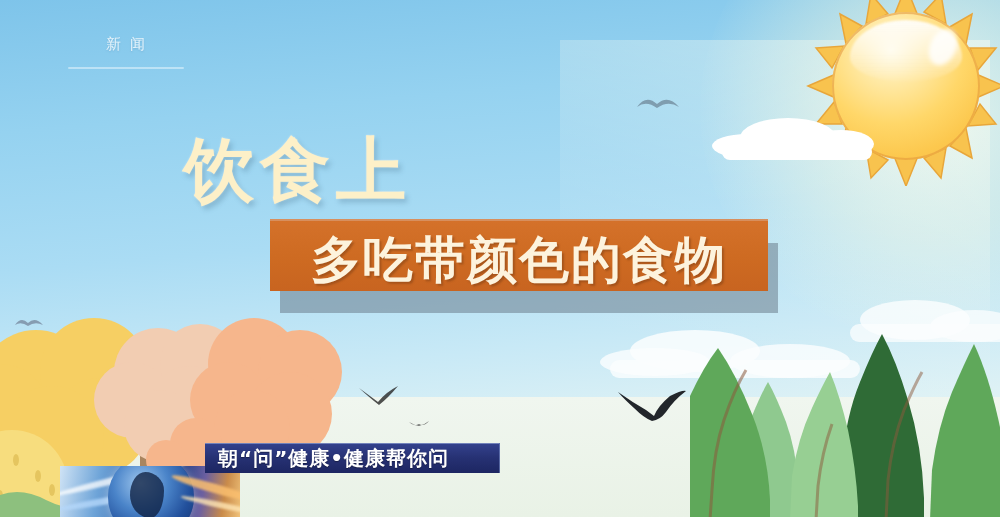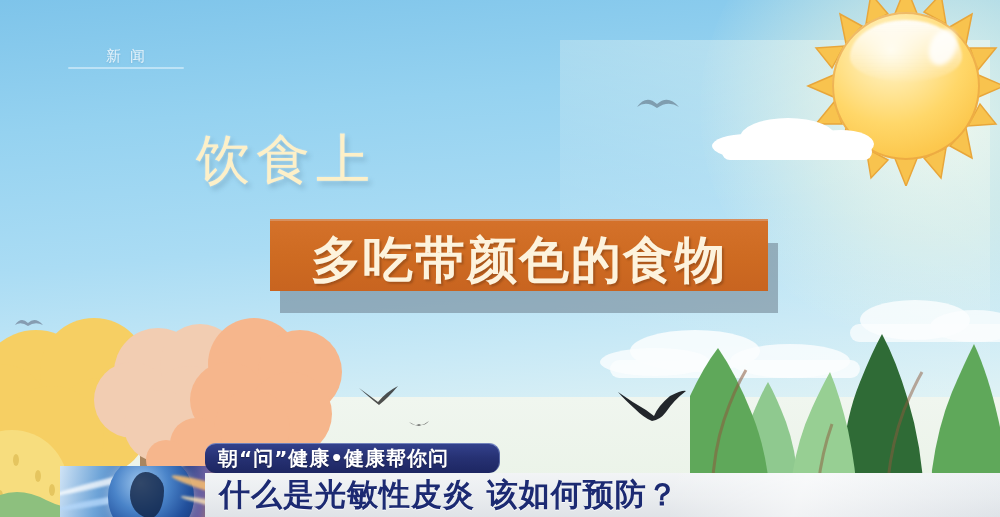--- a/index.html
+++ b/index.html
@@ -82,33 +82,33 @@
   }
   .logo-top {
     font-size: 30px; font-weight: bold; letter-spacing: -1px;
     line-height: 34px;
     text-shadow: 0 1px 2px rgba(90,140,180,0.45);
     white-space: nowrap;
   }
   .logo-slash { font-weight: normal; padding: 0 1px; }
   .logo-sub {
     font-size: 15px; letter-spacing: 9px; line-height: 20px;
-    margin-top: 13px; padding-left: 8px;
+    margin-top: 1px; padding-left: 8px;
     text-shadow: 0 1px 2px rgba(90,140,180,0.45);
   }
   .logo-rule {
     position: absolute; left: 6px; top: 34px; width: 116px; height: 2px;
     background: rgba(255,255,255,0.55);
     border-radius: 2px;
   }
 
   
   .kicker {
-    position: absolute; left: 196px; top: 124px;
-    font-size: 54px; font-weight: normal;
+    position: absolute; left: 184px; top: 124px;
+    font-size: 70px; font-weight: bold;
     letter-spacing: 6px;
     color: #fdf0c8;
     text-shadow: 3px 4px 5px rgba(80,120,150,0.33), 0 0 2px rgba(255,255,255,0.6);
     white-space: nowrap;
   }
 
   
   .banner-shadow {
     position: absolute; left: 280px; top: 243px;
     width: 498px; height: 70px;
@@ -161,21 +161,20 @@
 
   .lt-program {
     position: absolute; left: 205px; top: 443px;
     height: 30px; min-width: 295px;
     background: linear-gradient(180deg, #33418c 0%, #263173 48%, #1d2662 100%);
     border-top: 1px solid rgba(150,170,225,0.7);
     border-right: 1px solid rgba(130,150,205,0.55);
     display: flex; align-items: center;
     padding: 0 14px 0 13px;
     box-sizing: border-box;
-    border-radius: 11px;
   }
   .lt-program-text {
     color: #ffffff;
     font-size: 20px; font-weight: bold;
     letter-spacing: 1px;
     white-space: nowrap;
     text-shadow: 0 1px 1px rgba(0,0,0,0.35);
   }
   .lt-headline {
     position: absolute; left: 205px; top: 473px;
@@ -361,18 +360,14 @@
     <div class="sw2 swoosh"></div>
     <div class="sphere"></div>
     <div class="sw3 swoosh"></div>
     <div class="sw4 swoosh"></div>
   </div>
 
   <div class="lt-program">
     <span class="lt-program-text">朝“问”健康•健康帮你问</span>
   </div>
 
-  <div class="lt-headline">
-    <span class="lt-headline-text">什么是光敏性皮炎 该如何预防？</span>
-    <div class="lt-headline-sheen"></div>
-  </div>
 
 </div>
 
 </body></html>

